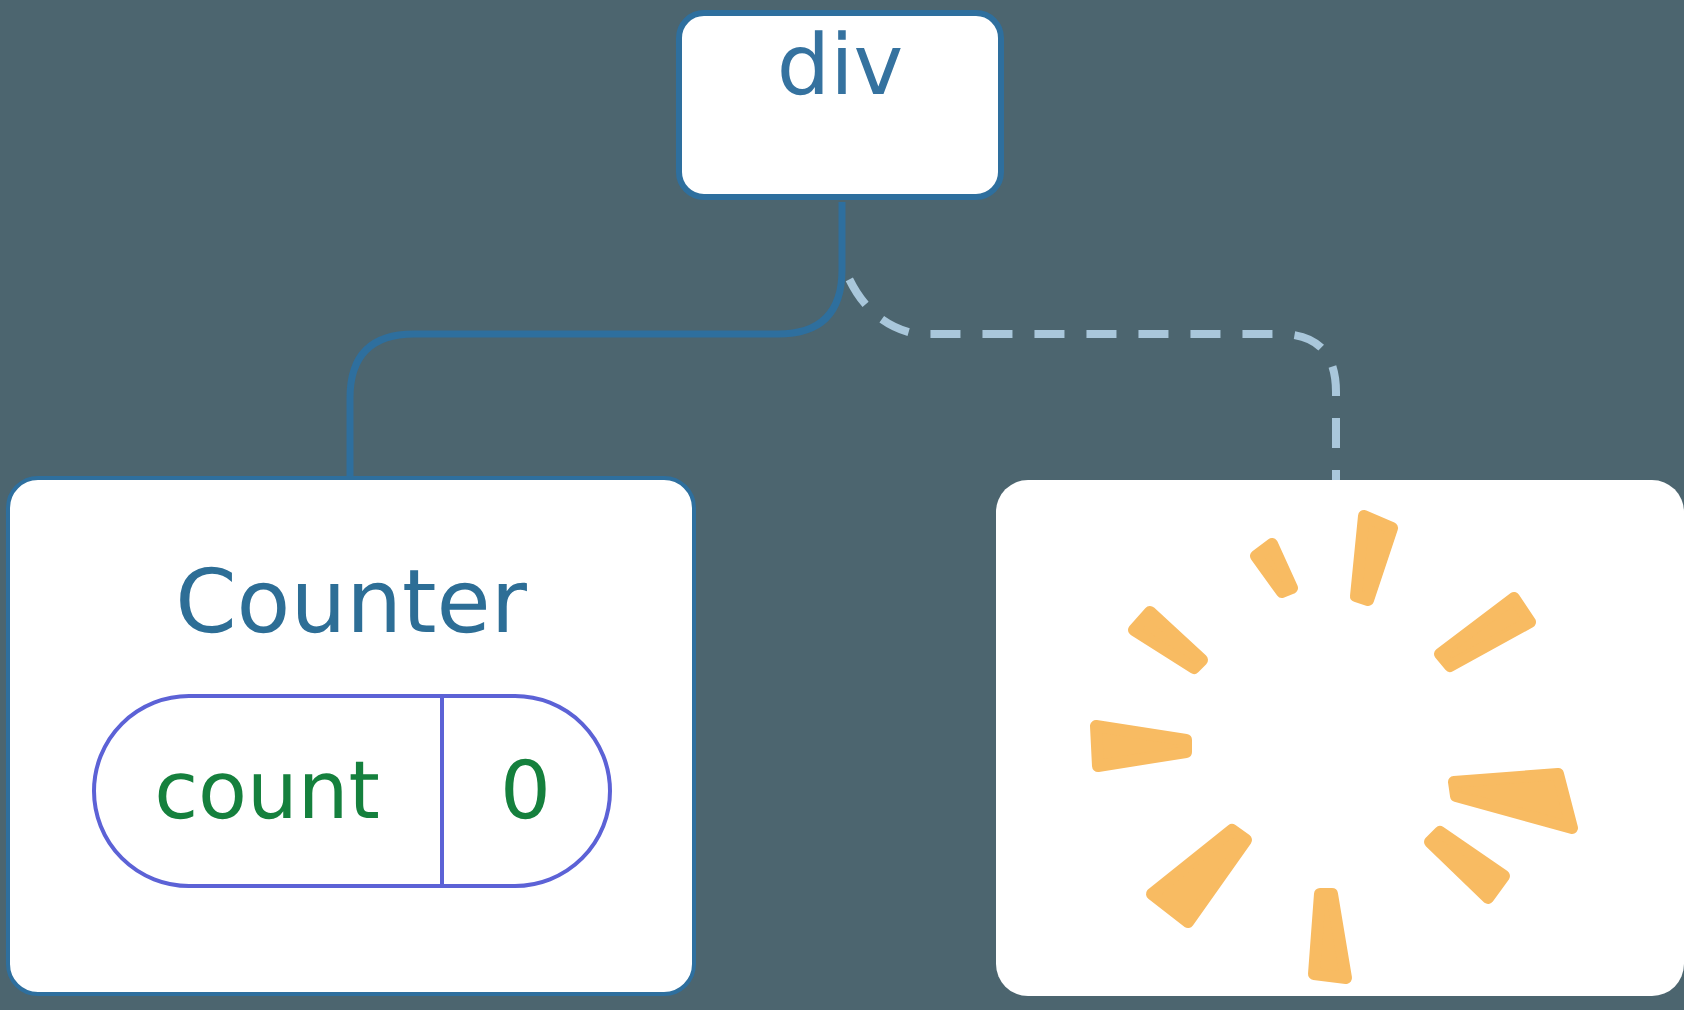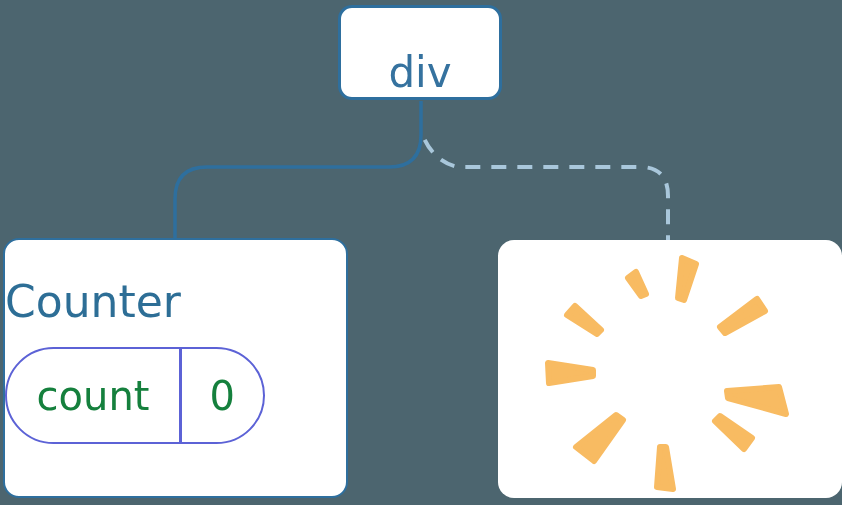--- a/index.html
+++ b/index.html
@@ -22,37 +22,38 @@
   .node-root {
     position: absolute;
     left: 338px;
     top: 5px;
     width: 164px;
     height: 95px;
     border: 3px solid;
     border-radius: 14px;
     box-sizing: border-box;
     display: flex;
-    align-items: flex-end;
+    align-items: flex-start;
     justify-content: center;
     font-size: 42px;
   }
   .card {
     position: absolute;
     box-sizing: border-box;
     border-radius: 16px;
   }
   .card-counter {
     left: 3px;
     top: 238px;
     width: 345px;
     height: 260px;
     border: 2.5px solid;
     display: flex;
     flex-direction: column;
+    align-items: center;
   }
   .card-title {
     margin-top: 38px;
     font-size: 44px;
     line-height: 1.1;
   }
   .pill {
     margin-top: 21px;
     width: 260px;
     height: 97px;

